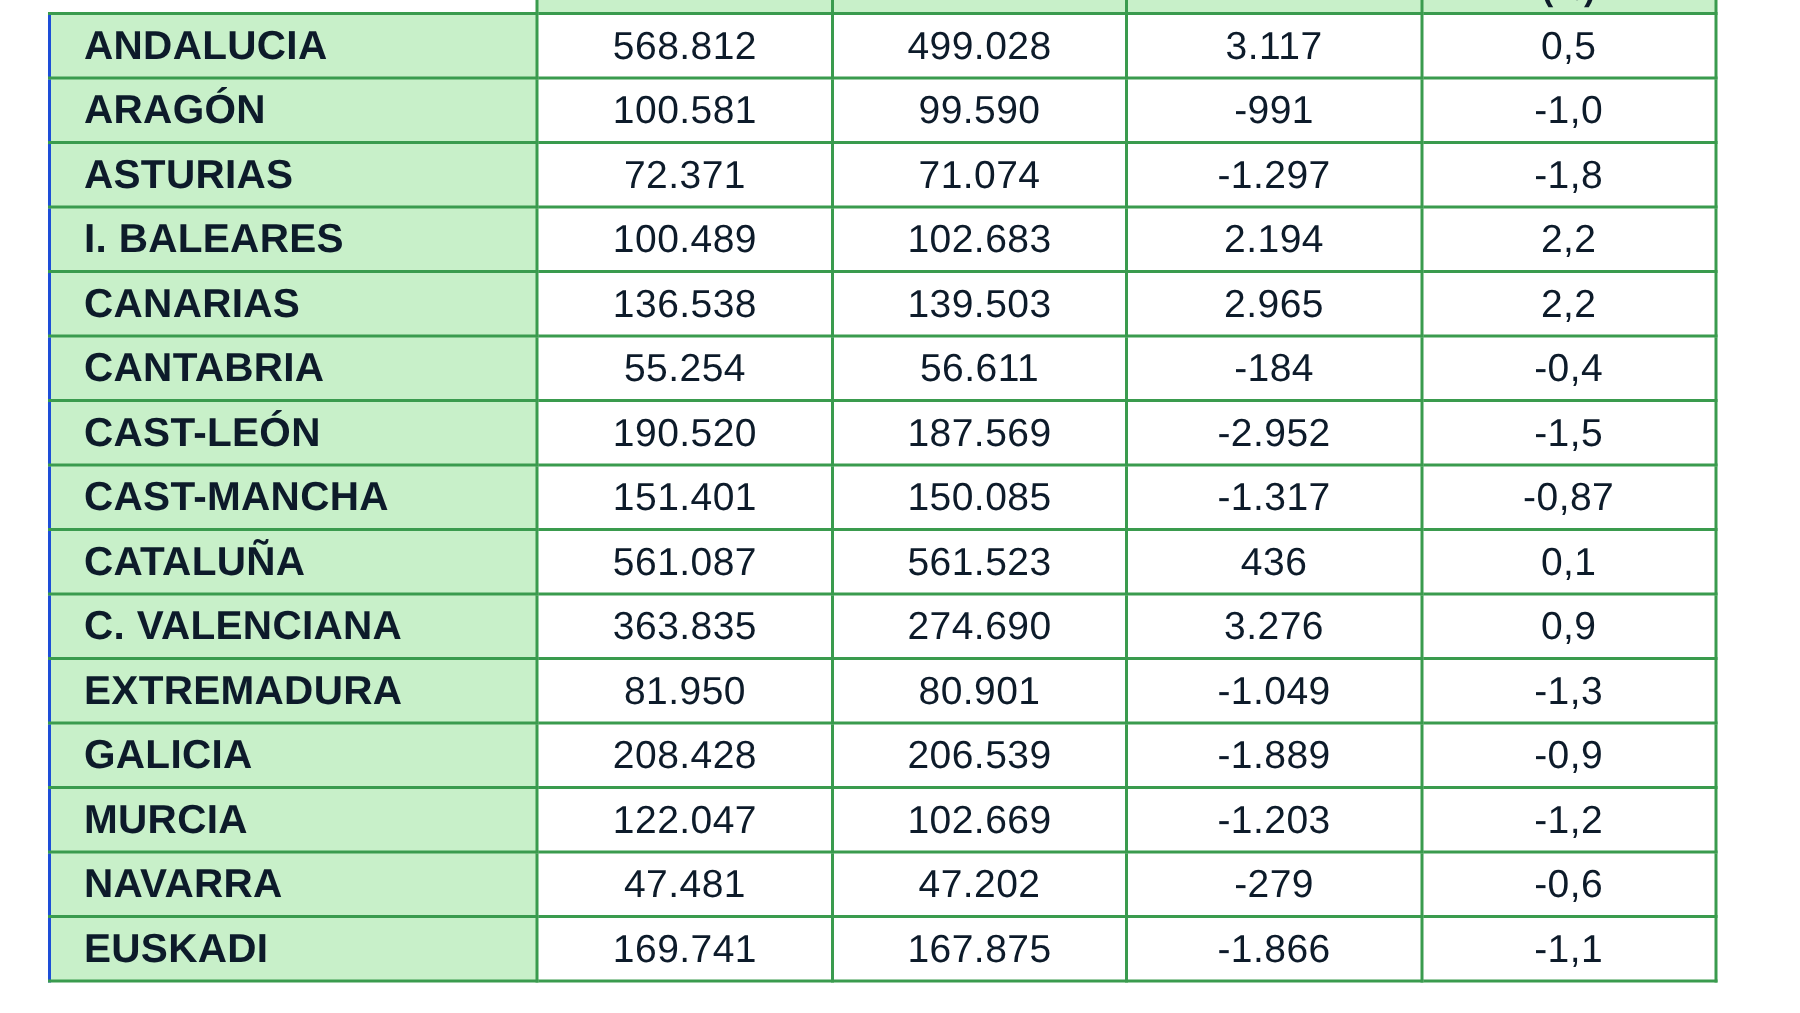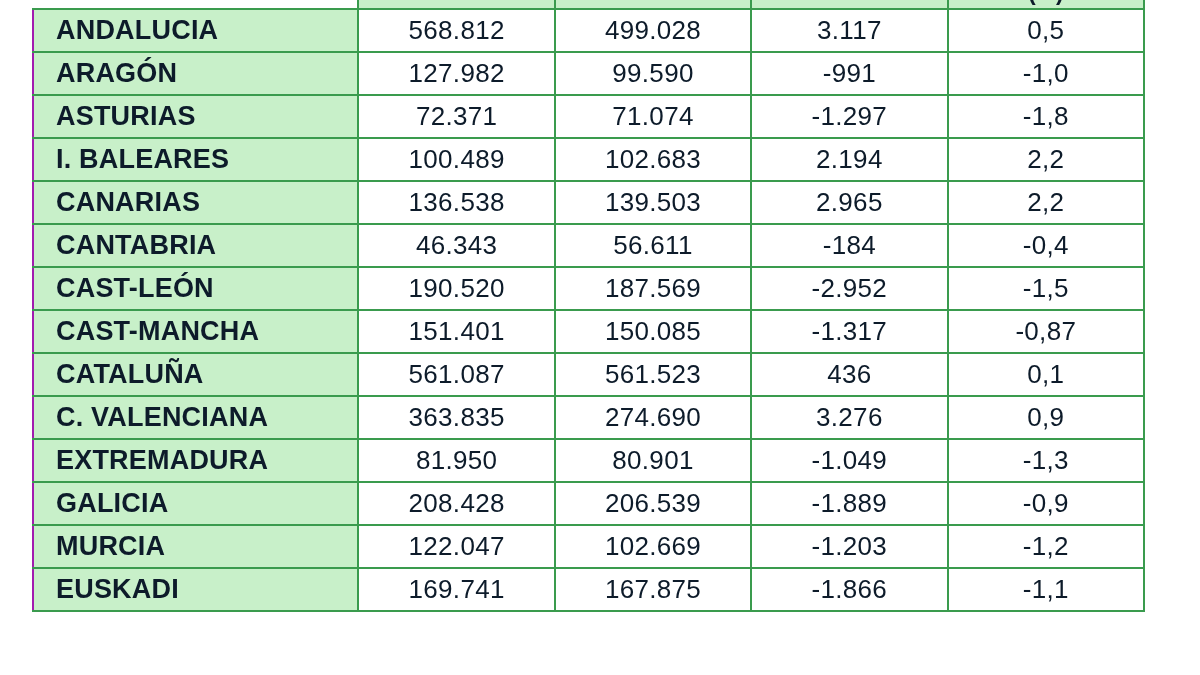--- a/index.html
+++ b/index.html
@@ -70,21 +70,21 @@
   }
 
   table.data-table tbody td.num {
     text-align: center;
     font-weight: normal;
     font-size: 26px;
     letter-spacing: 0.3px;
   }
 
   
-  table.data-table tbody tr td.region { border-left: 2px solid #a21caf; }
+  table.data-table tbody tr td.region { border-left: 2px solid #1d4ed8; }
 
   
 </style>
 </head>
 <body>
 
 <div id="table-wrap">
   <table class="data-table">
     <colgroup>
       <col class="c-region">
@@ -105,21 +105,21 @@
     <tbody id="table-body">
         <tr>
           <td class="region">ANDALUCIA</td>
           <td class="num">568.812</td>
           <td class="num">499.028</td>
           <td class="num">3.117</td>
           <td class="num">0,5</td>
         </tr>
         <tr>
           <td class="region">ARAGÓN</td>
-          <td class="num">127.982</td>
+          <td class="num">100.581</td>
           <td class="num">99.590</td>
           <td class="num">-991</td>
           <td class="num">-1,0</td>
         </tr>
         <tr>
           <td class="region">ASTURIAS</td>
           <td class="num">72.371</td>
           <td class="num">71.074</td>
           <td class="num">-1.297</td>
           <td class="num">-1,8</td>
@@ -133,21 +133,21 @@
         </tr>
         <tr>
           <td class="region">CANARIAS</td>
           <td class="num">136.538</td>
           <td class="num">139.503</td>
           <td class="num">2.965</td>
           <td class="num">2,2</td>
         </tr>
         <tr>
           <td class="region">CANTABRIA</td>
-          <td class="num">46.343</td>
+          <td class="num">55.254</td>
           <td class="num">56.611</td>
           <td class="num">-184</td>
           <td class="num">-0,4</td>
         </tr>
         <tr>
           <td class="region">CAST-LEÓN</td>
           <td class="num">190.520</td>
           <td class="num">187.569</td>
           <td class="num">-2.952</td>
           <td class="num">-1,5</td>
@@ -188,20 +188,27 @@
           <td class="num">-0,9</td>
         </tr>
         <tr>
           <td class="region">MURCIA</td>
           <td class="num">122.047</td>
           <td class="num">102.669</td>
           <td class="num">-1.203</td>
           <td class="num">-1,2</td>
         </tr>
         <tr>
+          <td class="region">NAVARRA</td>
+          <td class="num">47.481</td>
+          <td class="num">47.202</td>
+          <td class="num">-279</td>
+          <td class="num">-0,6</td>
+        </tr>
+        <tr>
           <td class="region">EUSKADI</td>
           <td class="num">169.741</td>
           <td class="num">167.875</td>
           <td class="num">-1.866</td>
           <td class="num">-1,1</td>
         </tr>
       </tbody>
   </table>
 </div>
 

